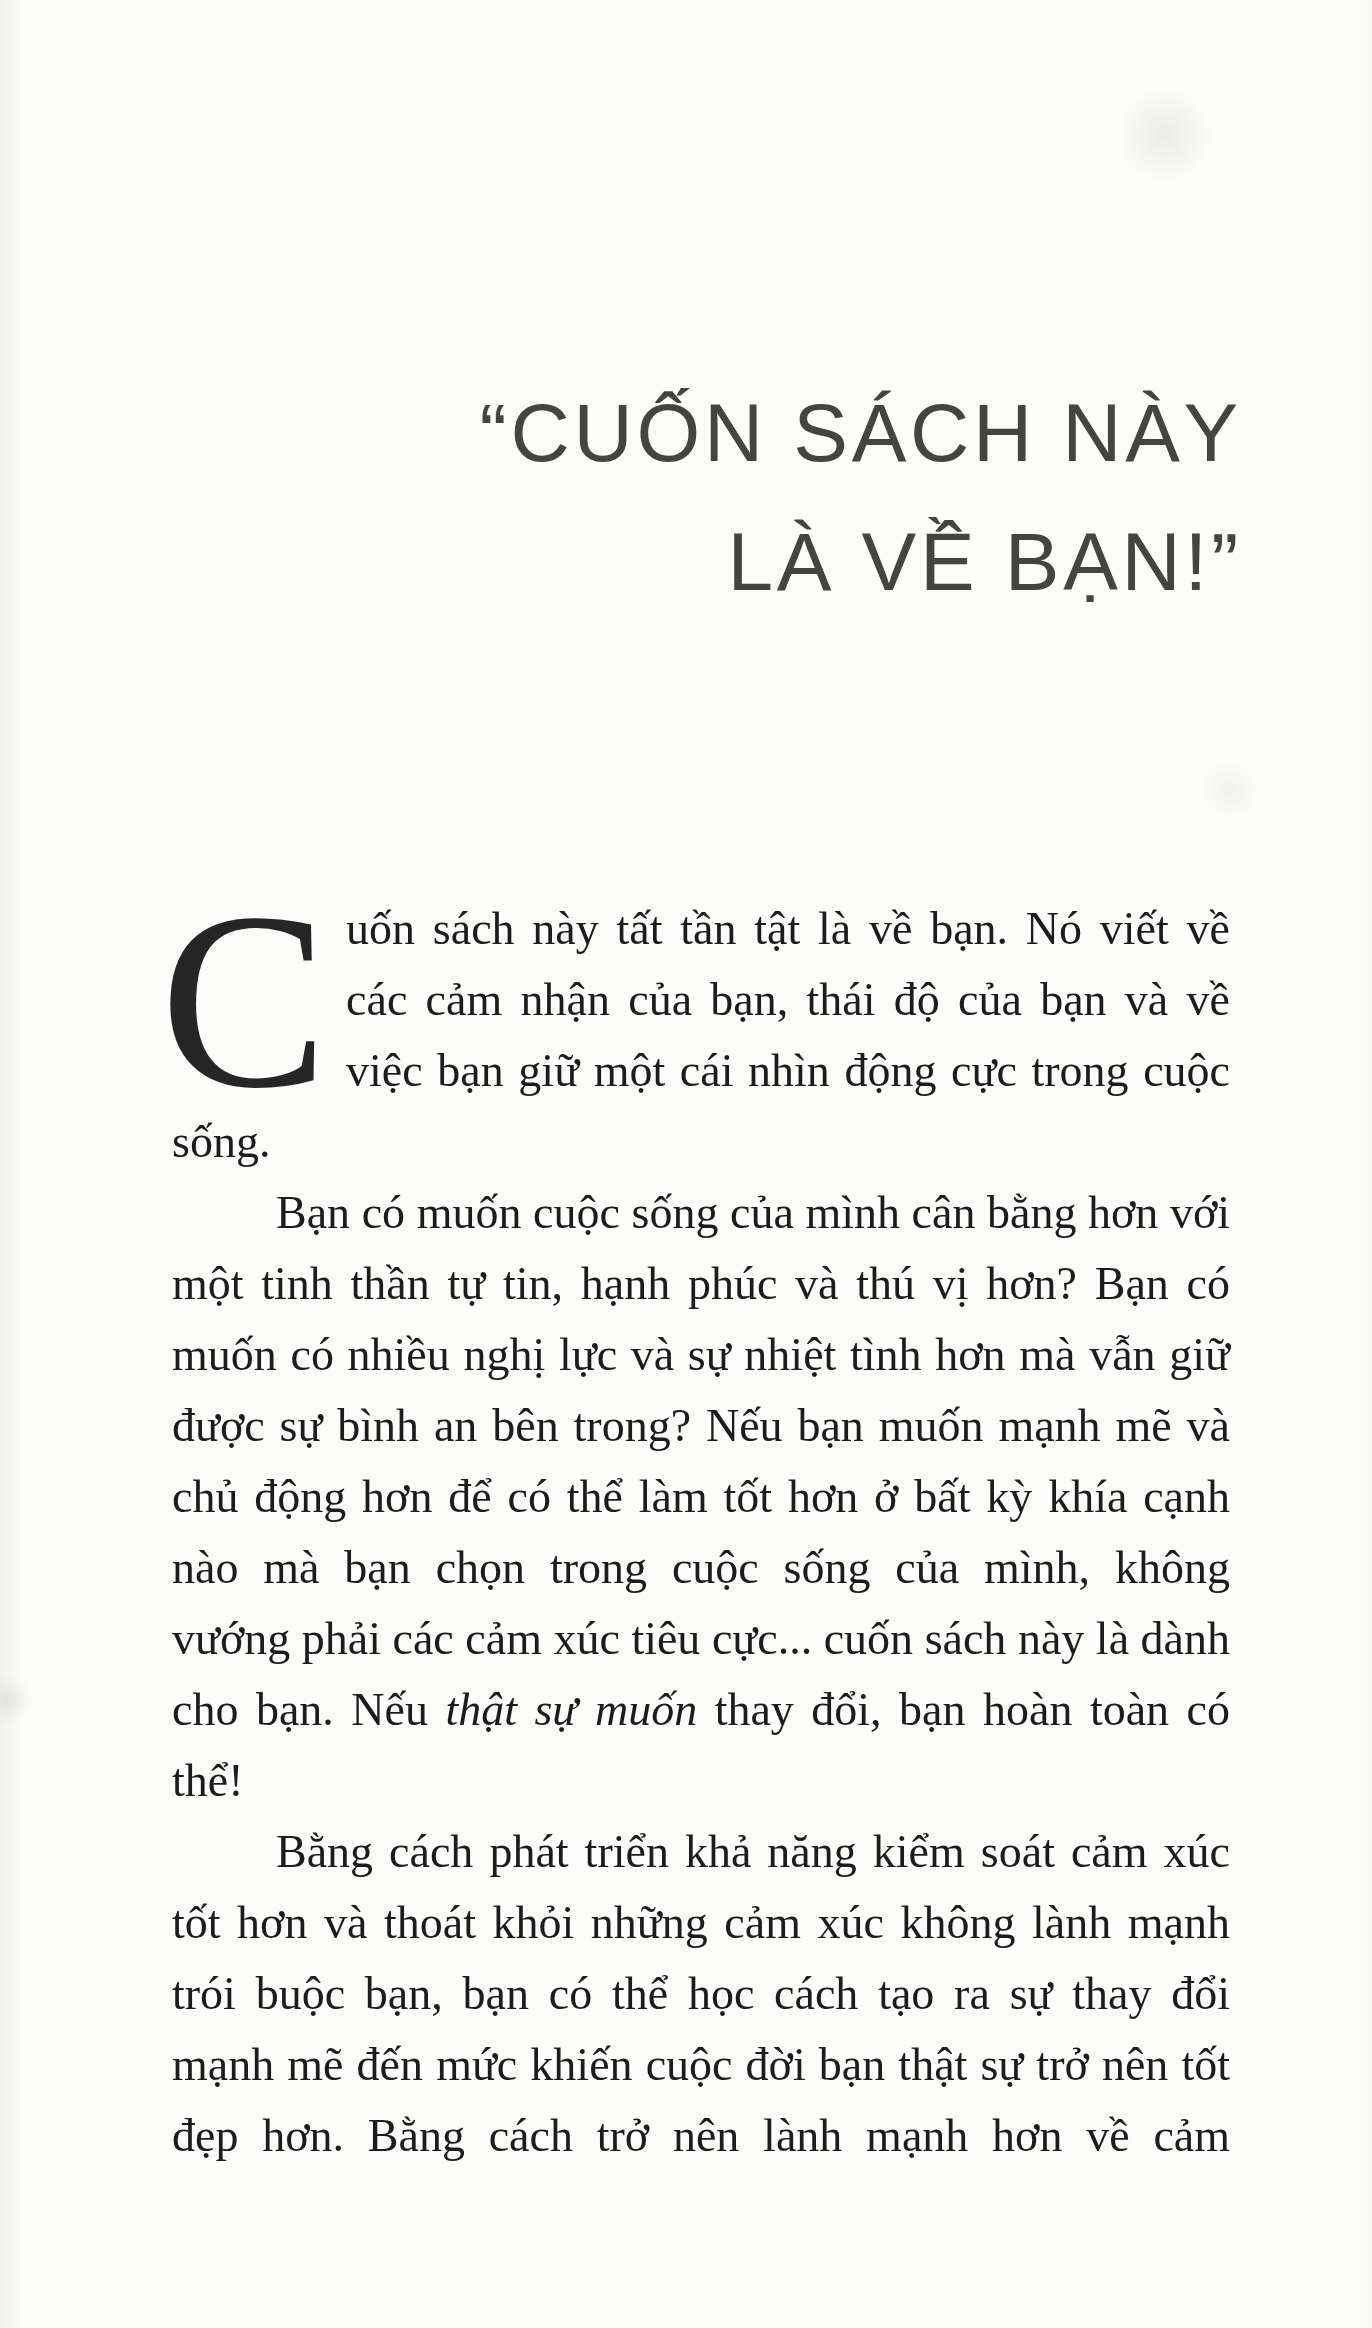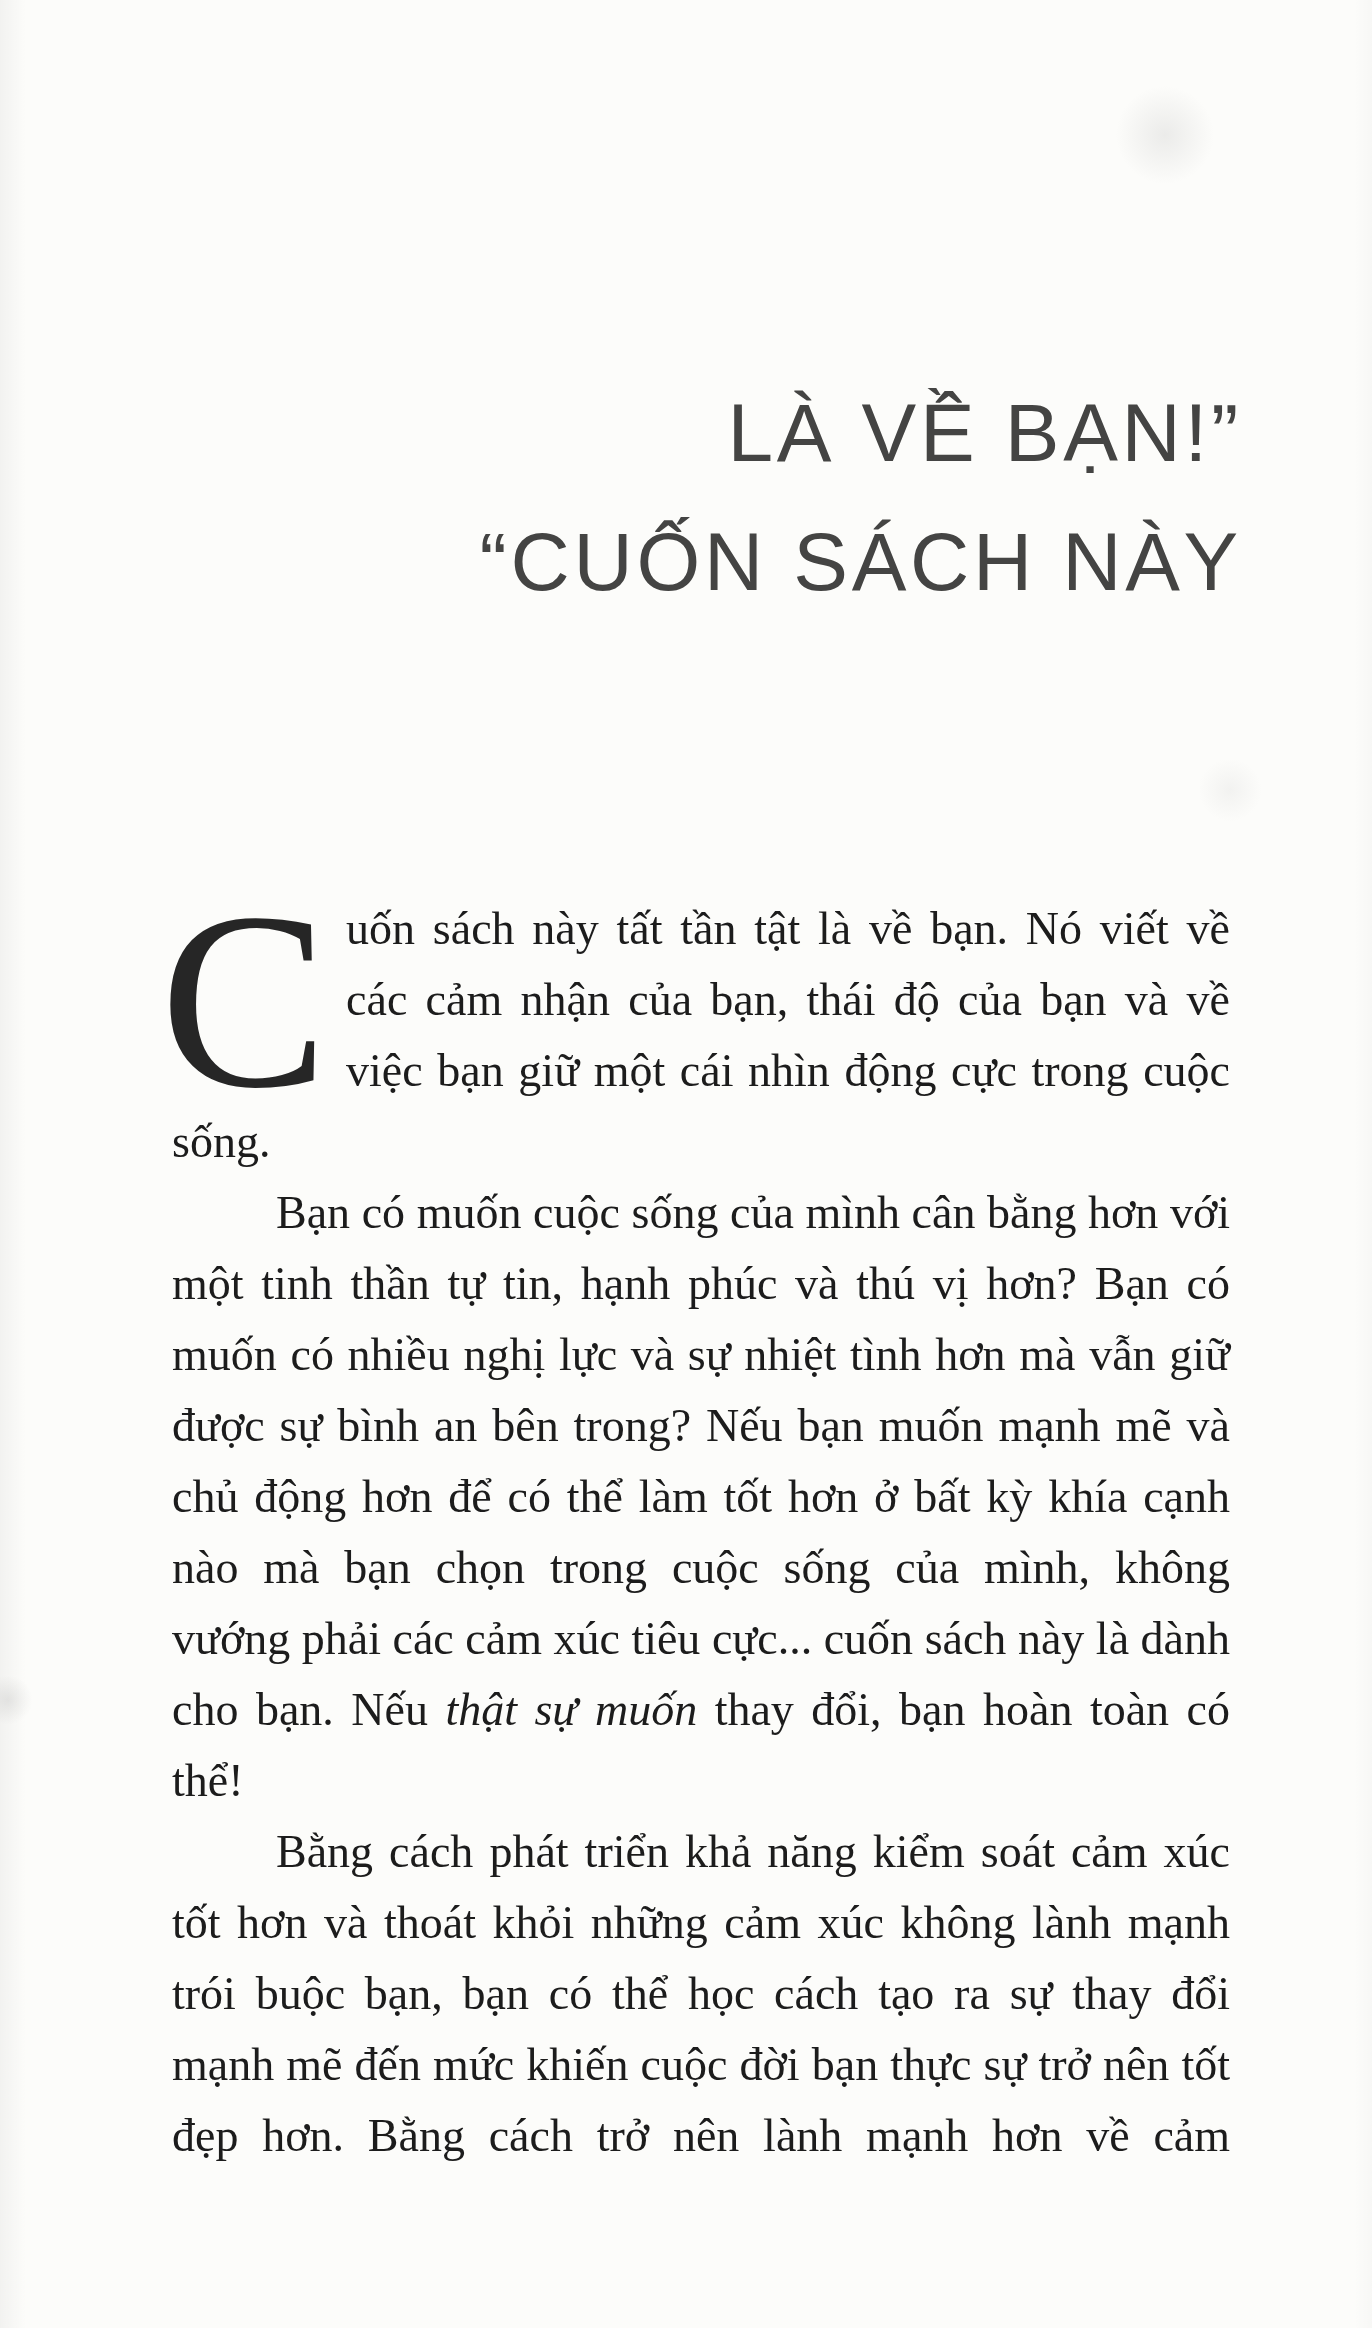--- a/index.html
+++ b/index.html
@@ -76,31 +76,31 @@
   em {
     font-style: italic;
   }
 </style>
 </head>
 <body>
 
 <div class="page">
 
   <div class="chapter-title">
+    <div>“CUỐN SÁCH NÀY</div>
     <div>LÀ VỀ BẠN!”</div>
-    <div>“CUỐN SÁCH NÀY</div>
   </div>
 
   <div class="body-text">
 
     <p>
       <span class="dropcap">C</span><span>uốn sách này tất tần tật là về bạn. Nó viết về các cảm nhận của bạn, thái độ của bạn và về việc bạn giữ một cái nhìn động cực trong cuộc sống.</span>
     </p>
 
     <p class="p-indent">
       <span>Bạn có muốn cuộc sống của mình cân bằng hơn với một tinh thần tự tin, hạnh phúc và thú vị hơn? Bạn có muốn có nhiều nghị lực và sự nhiệt tình hơn mà vẫn giữ được sự bình an bên trong? Nếu bạn muốn mạnh mẽ và chủ động hơn để có thể làm tốt hơn ở bất kỳ khía cạnh nào mà bạn chọn trong cuộc sống của mình, không vướng phải các cảm xúc tiêu cực... cuốn sách này là dành cho bạn. Nếu </span><em>thật sự muốn</em><span> thay đổi, bạn hoàn toàn có thể!</span>
     </p>
 
-    <p class="p-indent p-last">Bằng cách phát triển khả năng kiểm soát cảm xúc tốt hơn và thoát khỏi những cảm xúc không lành mạnh trói buộc bạn, bạn có thể học cách tạo ra sự thay đổi mạnh mẽ đến mức khiến cuộc đời bạn thực sự trở nên tốt đẹp hơn. Bằng cách trở nên lành mạnh hơn về cảm</p>
+    <p class="p-indent p-last">Bằng cách phát triển khả năng kiểm soát cảm xúc tốt hơn và thoát khỏi những cảm xúc không lành mạnh trói buộc bạn, bạn có thể học cách tạo ra sự thay đổi mạnh mẽ đến mức khiến cuộc đời bạn thật sự trở nên tốt đẹp hơn. Bằng cách trở nên lành mạnh hơn về cảm</p>
 
   </div>
 
 </div>
 
 </body></html>

